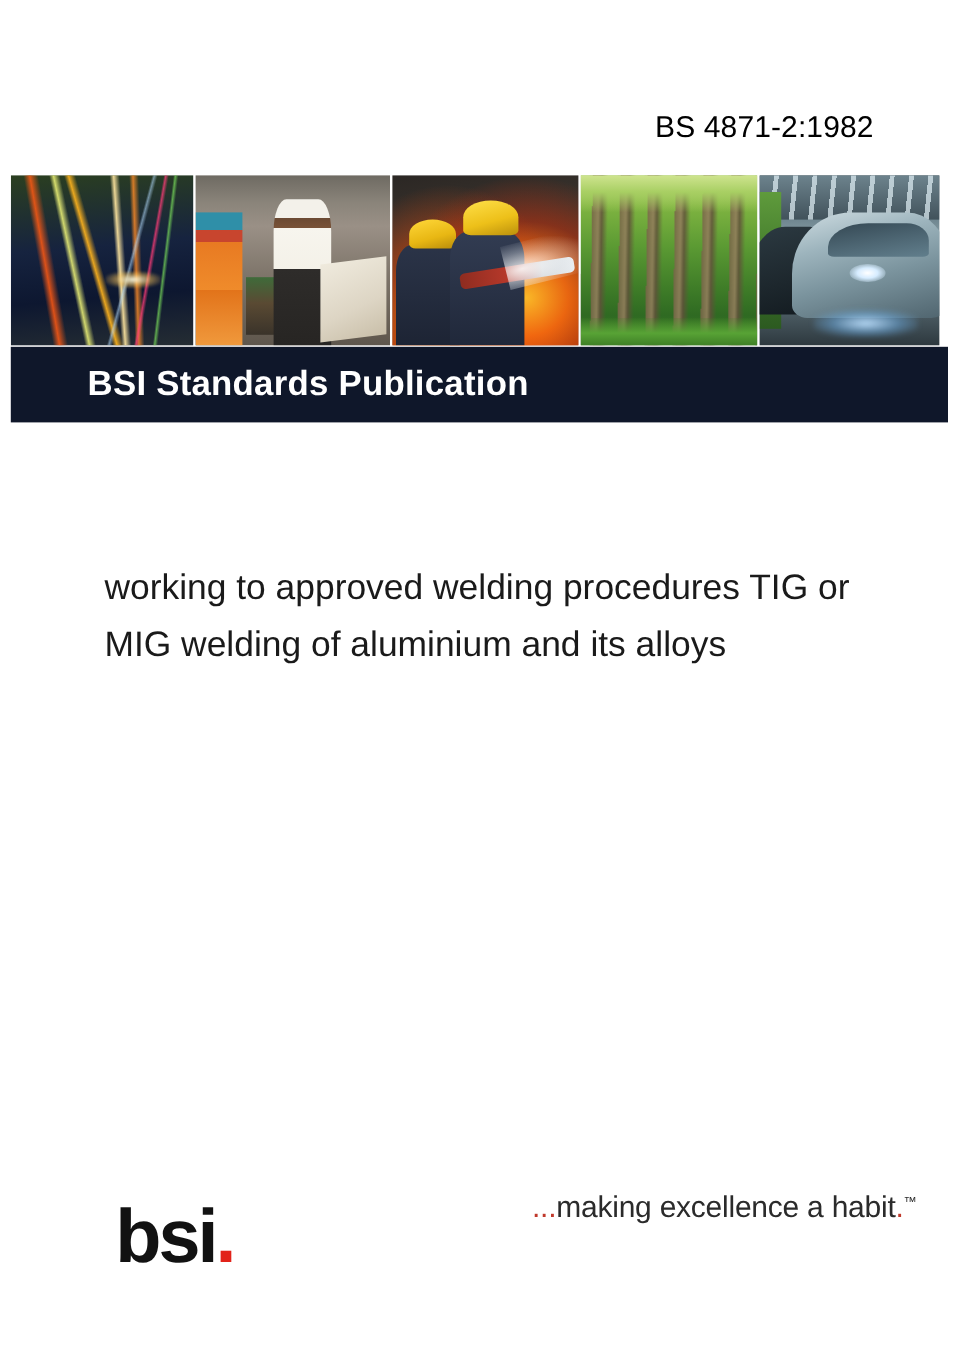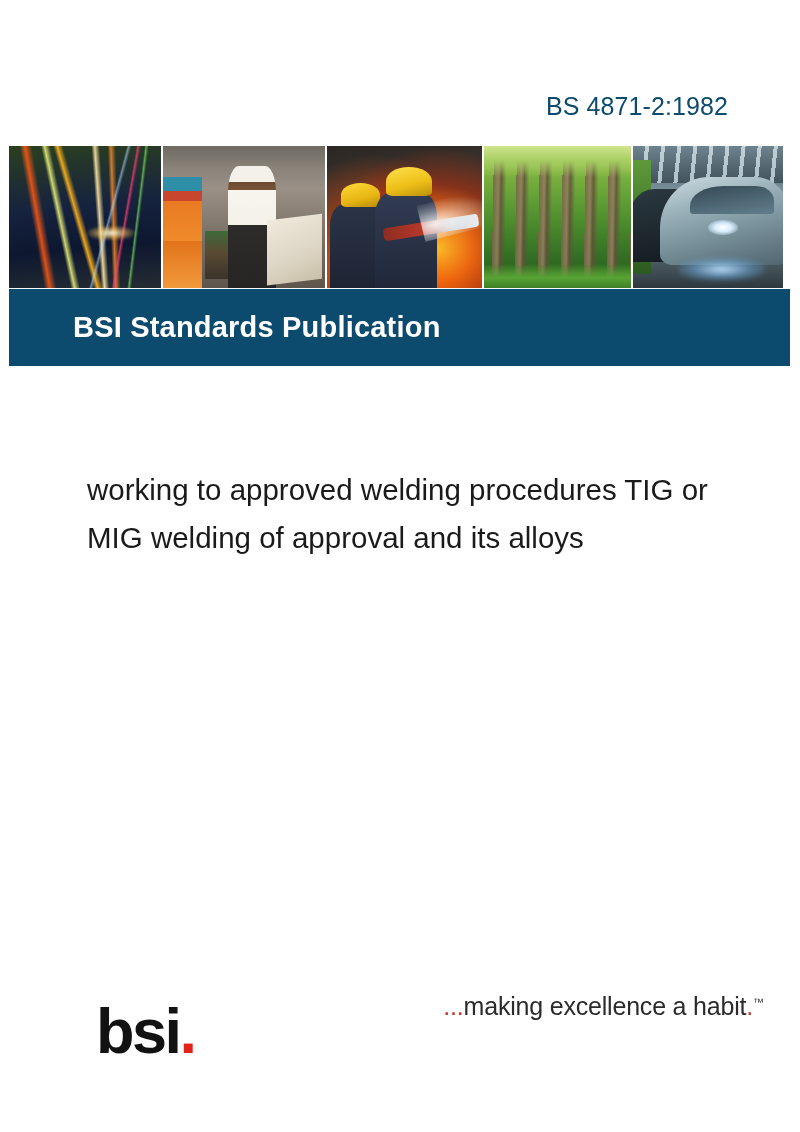--- a/index.html
+++ b/index.html
@@ -14,21 +14,21 @@
     font-family: "Liberation Sans", sans-serif;
     overflow: hidden;
   }
 
   
   .std-number {
     position: absolute;
     top: 92px;
     right: 72px;
     font-size: 25px;
-    color: #0c4a6e;
+    color: #000000;
     letter-spacing: 0.1px;
     white-space: nowrap;
     margin-left: 22px;
   }
 
   
   .image-strip {
     position: absolute;
     left: 9px;
     top: 146px;
@@ -254,22 +254,22 @@
     height: 80%;
     background: linear-gradient(180deg, #5f9b3c 0%, #3d7329 60%, #2c5a20 100%);
   }
 
   
   .red-banner {
     position: absolute;
     left: 9px;
     top: 289px;
     width: 781px;
-    height: 77px;
-    background: #0c4a6e;
+    height: 63px;
+    background: #0f172a;
   }
   .red-banner-text {
     position: absolute;
     left: 64px;
     top: 50%;
     transform: translateY(-52%);
     color: #ffffff;
     font-size: 29px;
     font-weight: bold;
     letter-spacing: 0.2px;
@@ -355,18 +355,18 @@
     <div class="ph5-glow"></div>
   </div>
 </div>
 
 <div class="red-banner">
   <span class="red-banner-text">BSI Standards Publication</span>
 </div>
 
 <div class="doc-title">
   <span class="tline">working to approved welding procedures TIG or</span>
-  <span class="tline">MIG welding of approval and its alloys</span>
+  <span class="tline">MIG welding of aluminium and its alloys</span>
 </div>
 
 <div class="bsi-logo"><span>bsi</span><span class="dot">.</span></div>
 
 <div class="tagline"><span class="lead">...</span><span>making excellence a habit</span><span class="endmark">.</span><span class="tm">™</span></div>
 
 </body></html>

